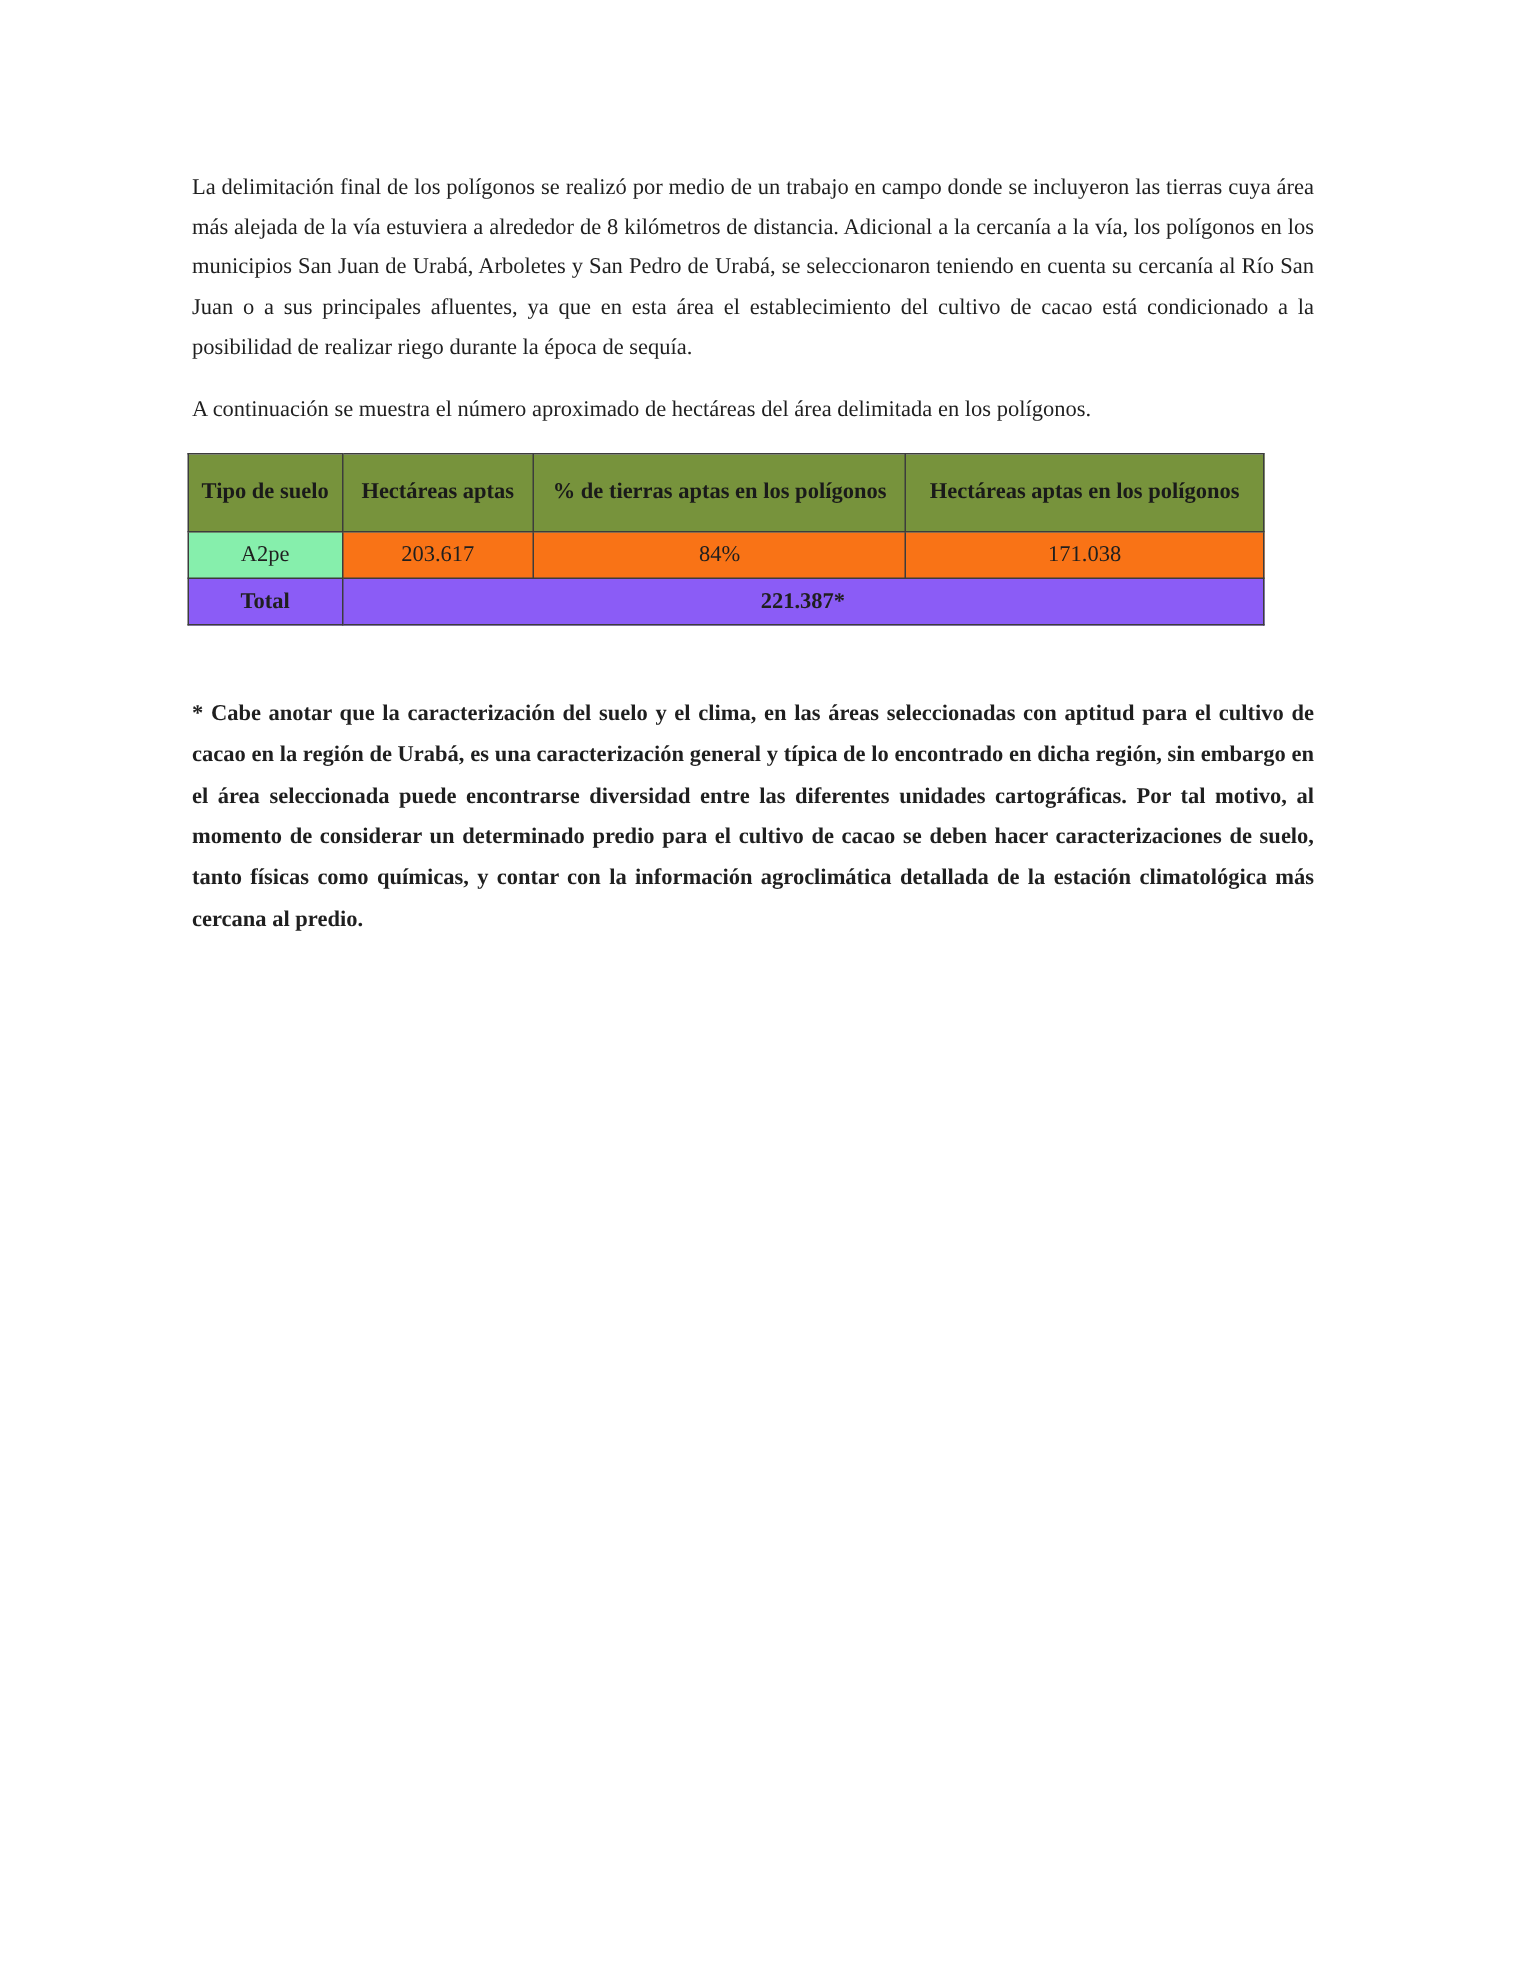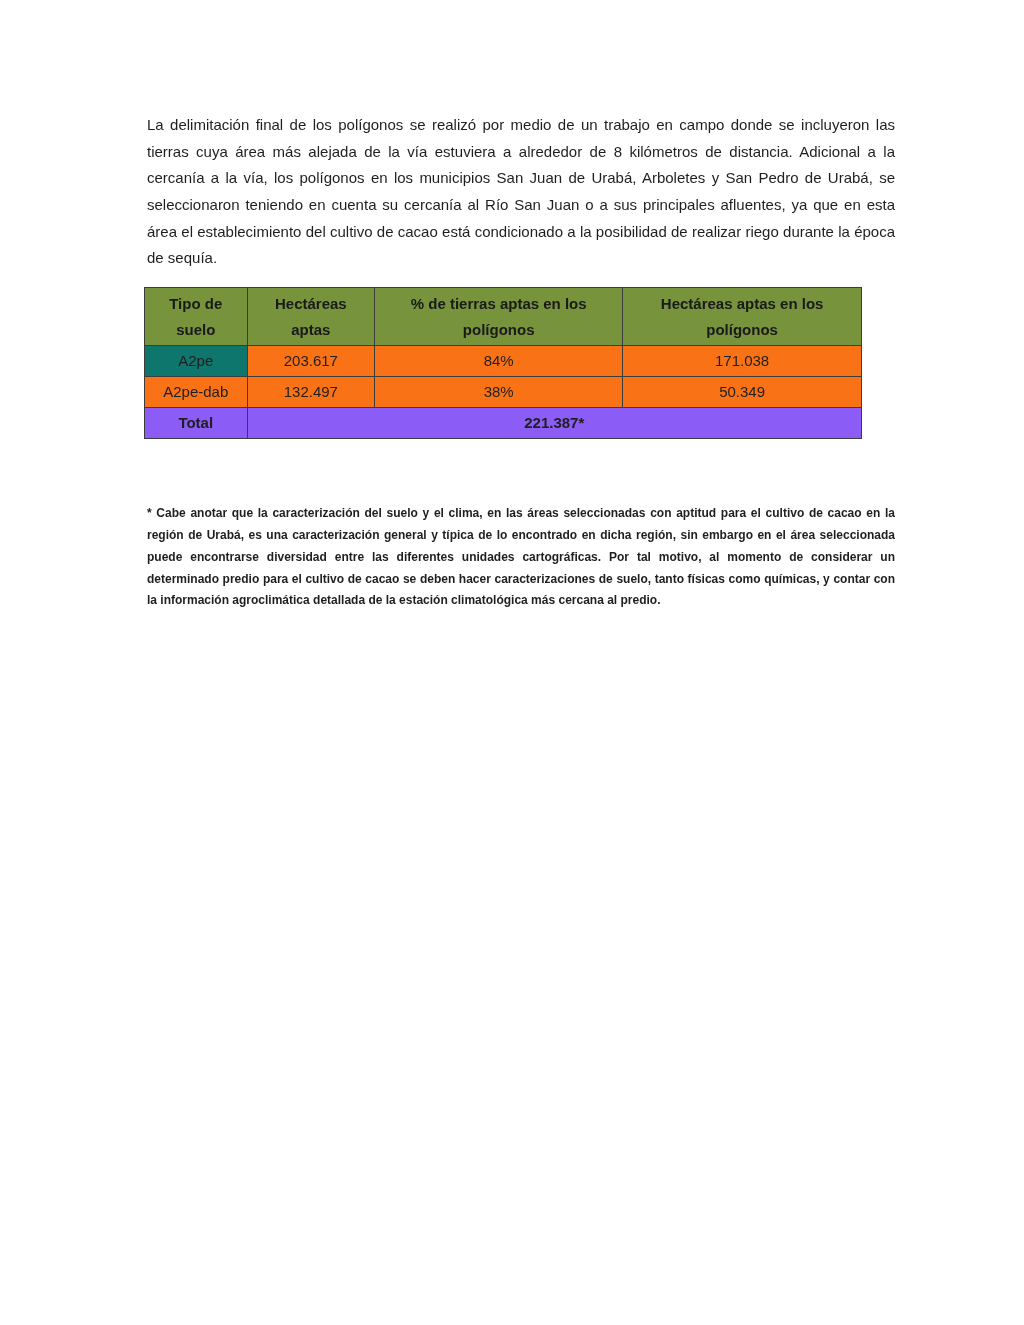--- a/index.html
+++ b/index.html
@@ -14,23 +14,24 @@
     width: 1024px;
     height: 1325px;
     margin: 0 auto;
     background: #ffffff;
     overflow: hidden;
   }
 
   .content {
     position: absolute;
     top: 112px;
-    left: 147px;
+    left: 128px;
     width: 748px;
     color: #1f1f1f;
+    font-family: Liberation Serif, serif;
   }
 
   p.body-par {
     font-size: 15px;
     line-height: 1.78;
     text-align: justify;
     margin-bottom: 15px;
     color: #1f1f1f;
   }
 
@@ -60,80 +61,75 @@
   }
 
   table.soil-table th {
     background: #77933c;
     font-weight: bold;
     line-height: 1.7;
     height: 52px;
     color: #1a1a1a;
   }
 
-  td.shaded { background: #0f766e; }
+  td.shaded { background: #86efac; }
   td.plain  { background: #f97316; }
 
   tr.total-row td {
     background: #8b5cf6;
     font-weight: bold;
   }
 
   table.soil-table td {
     height: 26px;
     line-height: 1.6;
   }
 
   .col-tipo   { width: 14.3%; }
   .col-hect   { width: 17.8%; }
   .col-pct    { width: 34.6%; }
   .col-hectp  { width: 33.3%; }
 
   p.note {
-    font-size: 12px;
+    font-size: 15px;
     font-weight: bold;
     line-height: 1.82;
     text-align: justify;
-    margin-top: 64px;
+    margin-top: 46px;
     color: #1f1f1f;
   }
 </style>
 </head>
 <body>
 
 <div class="page">
   <div class="content">
 
     <p class="body-par">La delimitación final de los polígonos se realizó por medio de un trabajo en campo donde se incluyeron las tierras cuya área más alejada de la vía estuviera a alrededor de 8 kilómetros de distancia. Adicional a la cercanía a la vía, los polígonos en los municipios San Juan de Urabá, Arboletes y San Pedro de Urabá, se seleccionaron teniendo en cuenta su cercanía al Río San Juan o a sus principales afluentes, ya que en esta área el establecimiento del cultivo de cacao está condicionado a la posibilidad de realizar riego durante la época de sequía.</p>
 
 
+    <p class="body-par">A continuación se muestra el número aproximado de hectáreas del área delimitada en los polígonos.</p>
 
 
     <table class="soil-table">
       <thead>
         <tr>
           <th class="col-tipo">Tipo de suelo</th>
           <th class="col-hect">Hectáreas aptas</th>
           <th class="col-pct">% de tierras aptas en los polígonos</th>
           <th class="col-hectp">Hectáreas aptas en los polígonos</th>
         </tr>
       </thead>
       <tbody>
         <tr class="data-row">
           <td class="shaded">A2pe</td>
           <td class="plain">203.617</td>
           <td class="plain">84%</td>
           <td class="plain">171.038</td>
         </tr>
-        <tr class="data-row">
-          <td class="plain">A2pe-dab</td>
-          <td class="plain">132.497</td>
-          <td class="plain">38%</td>
-          <td class="plain">50.349</td>
-        </tr>
         <tr class="total-row">
           <td>Total</td>
           <td colspan="3">221.387*</td>
         </tr>
       </tbody>
     </table>
 
     <p class="note">* Cabe anotar que la caracterización del suelo y el clima, en las áreas seleccionadas con aptitud para el cultivo de cacao en la región de Urabá, es una caracterización general y típica de lo encontrado en dicha región, sin embargo en el área seleccionada puede encontrarse diversidad entre las diferentes unidades cartográficas. Por tal motivo, al momento de considerar un determinado predio para el cultivo de cacao se deben hacer caracterizaciones de suelo, tanto físicas como químicas, y contar con la información agroclimática detallada de la estación climatológica más cercana al predio.</p>
 
   </div>

